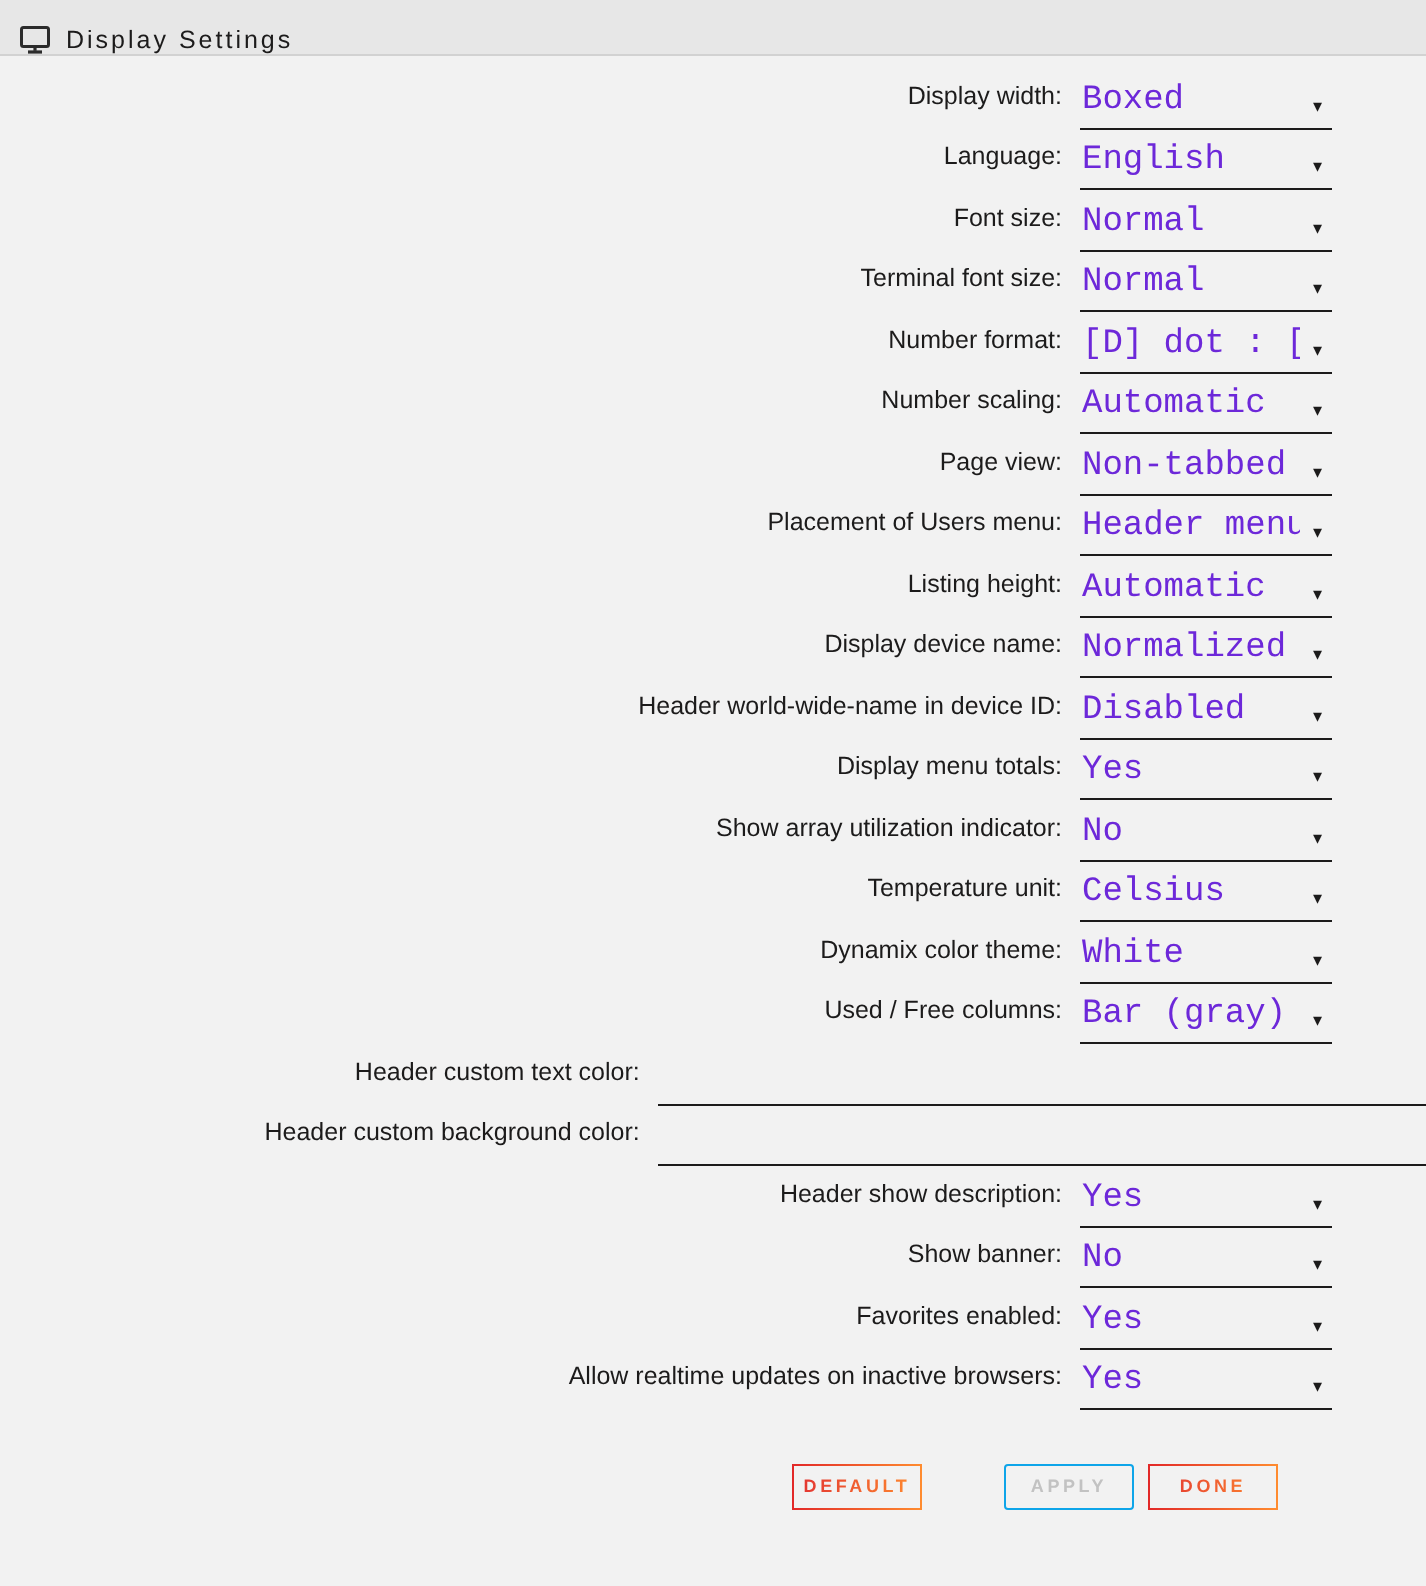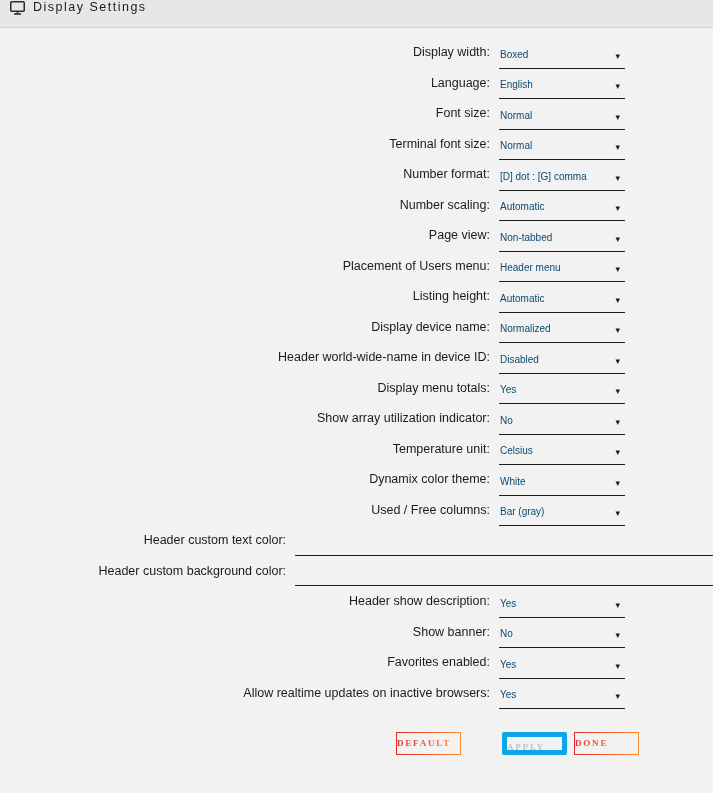--- a/index.html
+++ b/index.html
@@ -8,33 +8,33 @@
     background: #f2f2f2;
     font-family: "Liberation Sans", sans-serif;
     color: #1c1b1b;
     overflow: hidden;
   }
   .titlebar {
     height: 28px;
     background: #e7e7e7;
     border-bottom: 1px solid #d2d2d2;
     display: flex;
-    align-items: flex-start;
+    align-items: flex-end;
     padding: 0 10px;
     box-sizing: border-box;
   }
   .title-icon { display: inline-flex; align-items: center; margin-top: 1px; }
   .title-text {
     font-size: 12.5px;
     letter-spacing: 1.5px;
     margin-left: 8px;
     color: #1c1b1b;
   }
   .form { padding-top: 12.5px; }
-  .row { height: 30.5px; display: flex; align-items: center; }
+  .row { height: 30.5px; display: flex; align-items: flex-start; margin-left: 41px; }
   .row-label {
     width: 499px;
     box-sizing: border-box;
     text-align: right;
     padding-right: 9px;
     padding-bottom: 7px;
     font-size: 12.5px;
     white-space: nowrap;
   }
   .control { width: 126px; position: relative; }
@@ -43,23 +43,23 @@
     width: 100%;
     height: 24px;
     box-sizing: border-box;
     appearance: none;
     -webkit-appearance: none;
     -moz-appearance: none;
     background: transparent;
     border: 0;
     border-bottom: 1px solid #1c1b1b;
     border-radius: 0;
-    font-family: Liberation Sans, sans-serif;
-    font-size: 10px;
-    color: #0c4a6e;
+    font-family: Liberation Mono, monospace;
+    font-size: 17px;
+    color: #6d28d9;
     padding: 0 16px 4px 1px;
     outline: none;
   }
   input.ctl { padding: 0 2px 4px 2px; }
   .arrow {
     position: absolute;
     right: 5px;
     bottom: 7px;
     font-size: 9px;
     line-height: 1;
@@ -69,22 +69,22 @@
   .buttons-row {
     margin: 20px 0 0 396px;
     display: flex;
     align-items: flex-start;
   }
   .btn {
     width: 65px;
     height: 23px;
     box-sizing: border-box;
     padding: 0;
-    text-align: left;
-    font-family: Liberation Serif, serif;
+    text-align: center;
+    font-family: Liberation Sans, sans-serif;
     font-size: 9px;
     font-weight: bold;
     letter-spacing: 1.8px;
     text-transform: uppercase;
     background-color: transparent;
     cursor: pointer;
     line-height: 21px;
   }
   .btn.accent {
     color: #f0691f;
@@ -94,21 +94,21 @@
   @supports (-webkit-background-clip: text) {
     .btn.accent {
       background-image: linear-gradient(90deg, #e23232, #ff8c2f);
       -webkit-background-clip: text;
       background-clip: text;
       color: transparent;
     }
   }
   .btn.disabled {
     color: #c2c2c2;
-    border: 5px solid #0ea5e9;
+    border: 1px solid #0ea5e9;
     border-radius: 2px;
     cursor: default;
   }
   .btn-default { margin-right: 41px; }
   .btn-apply { margin-right: 7px; }
 </style>
 </head>
 <body>
 
 <div class="titlebar">

